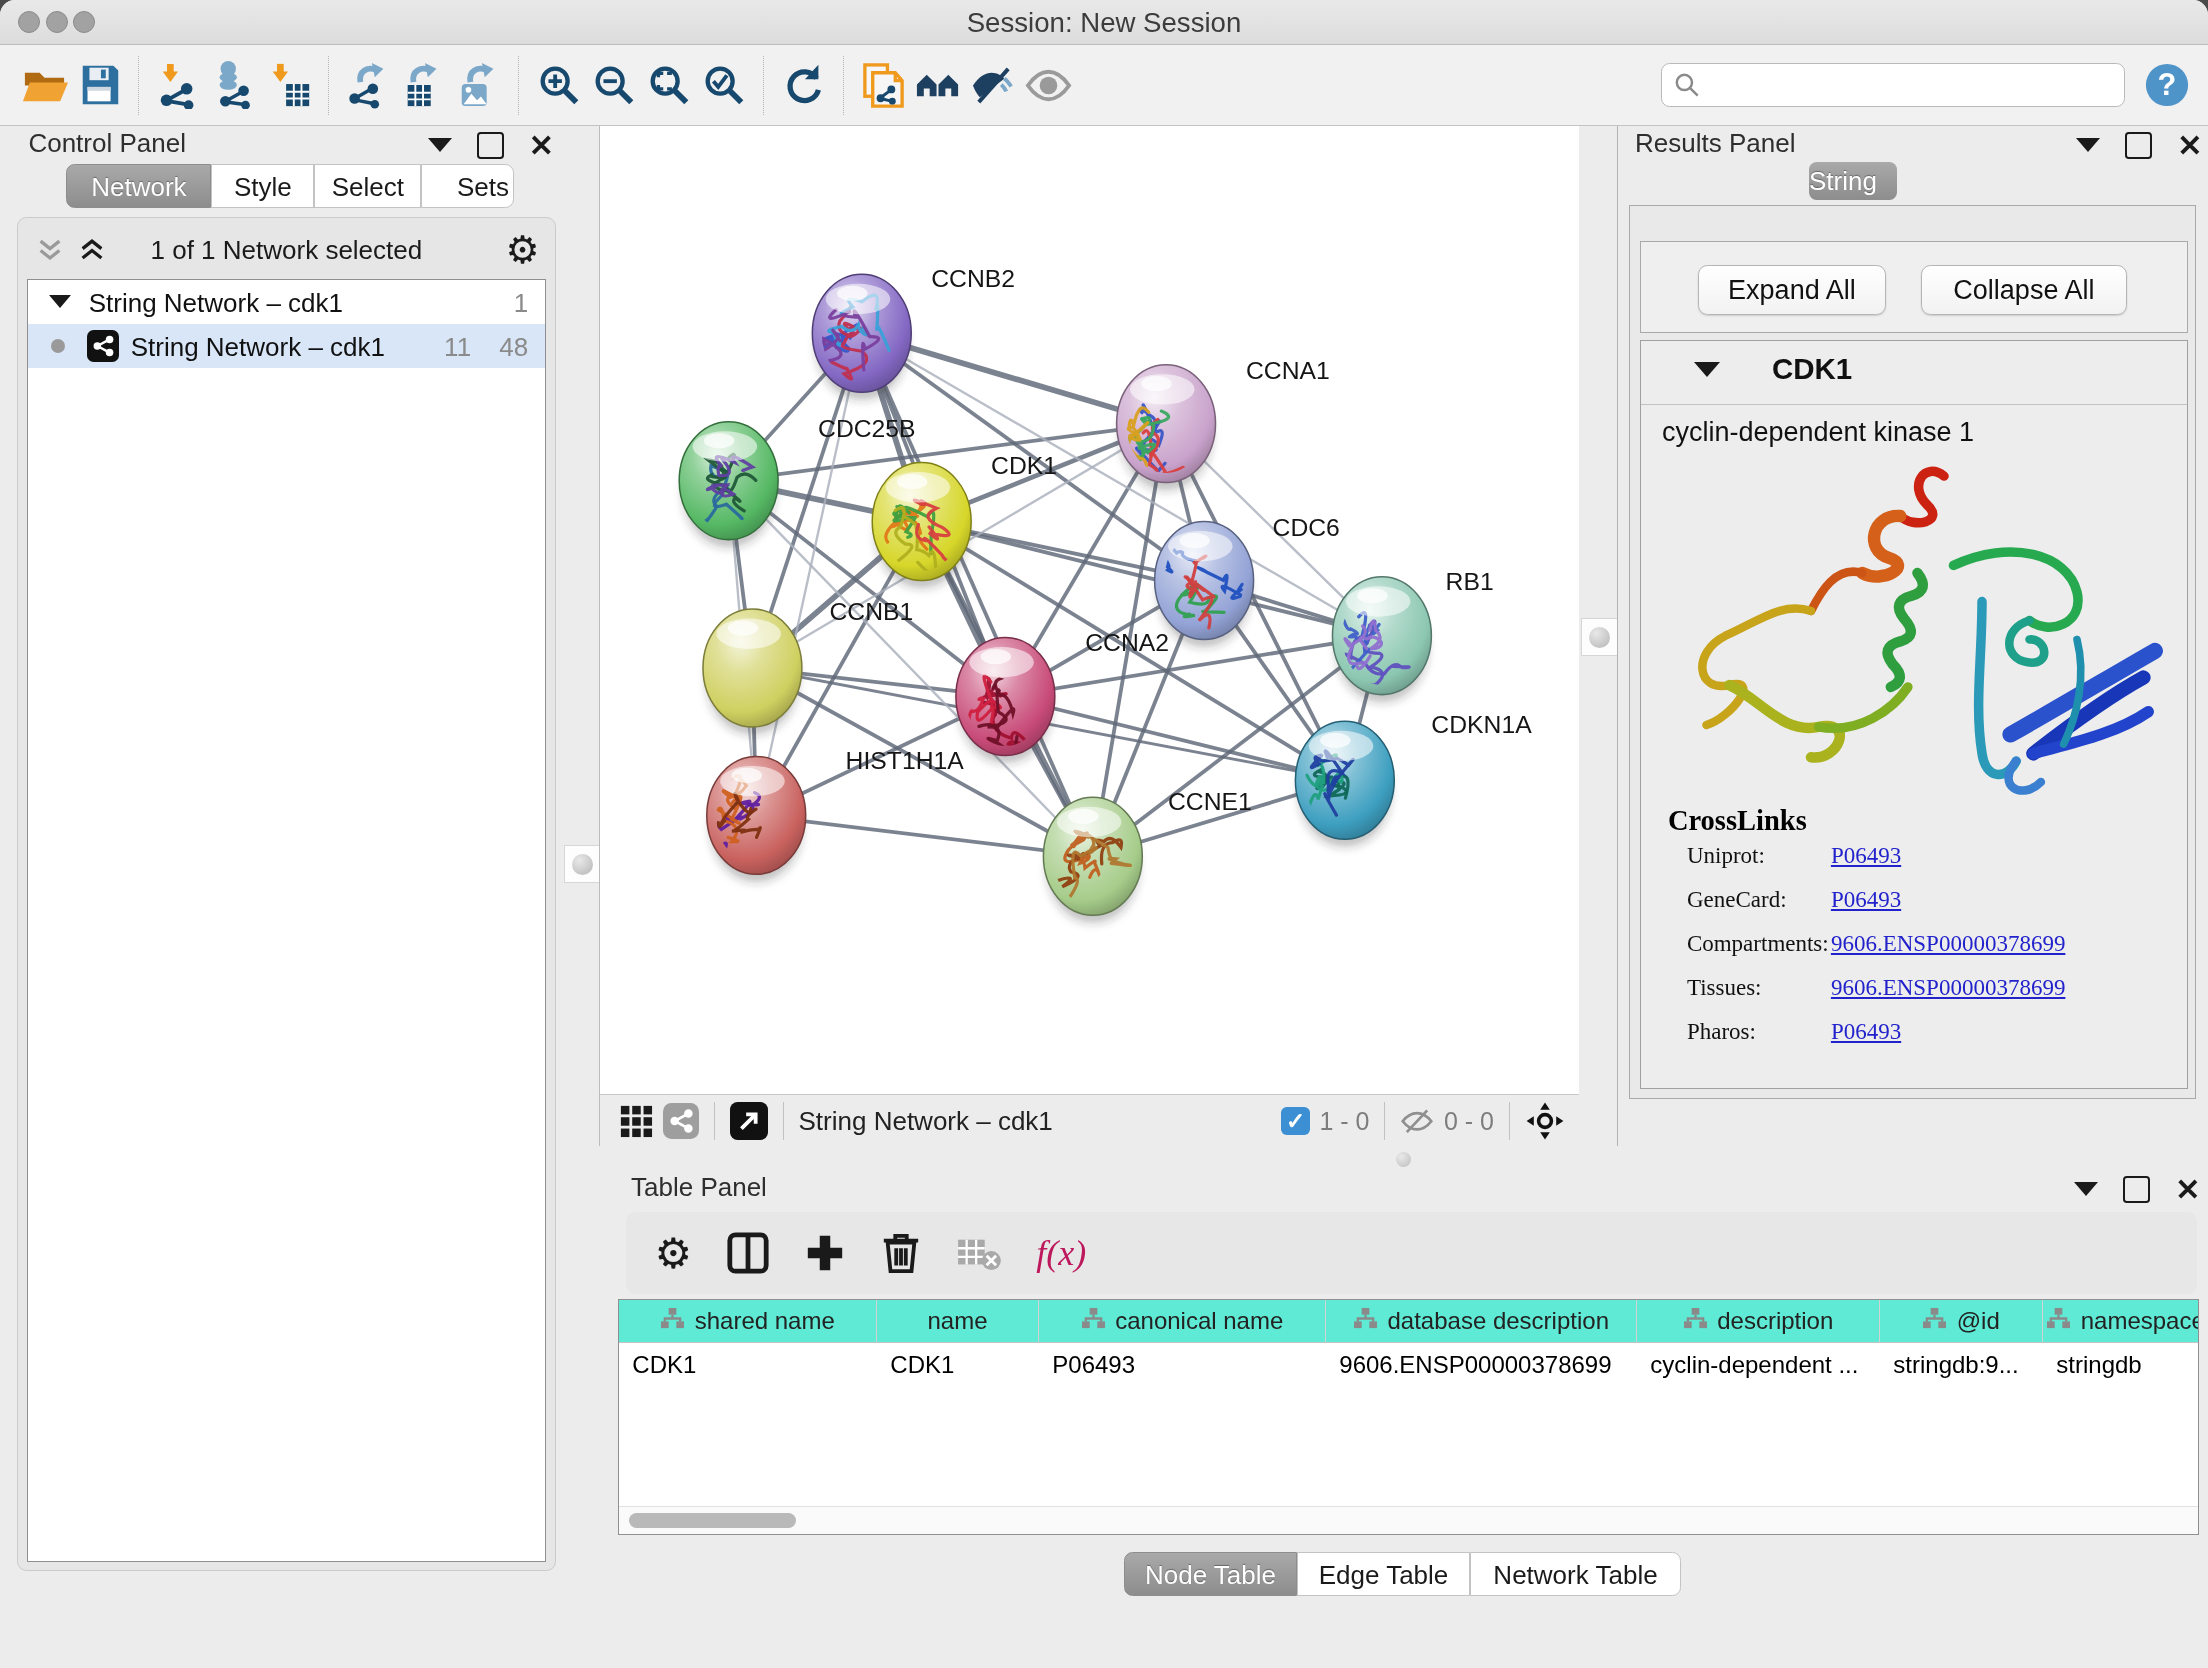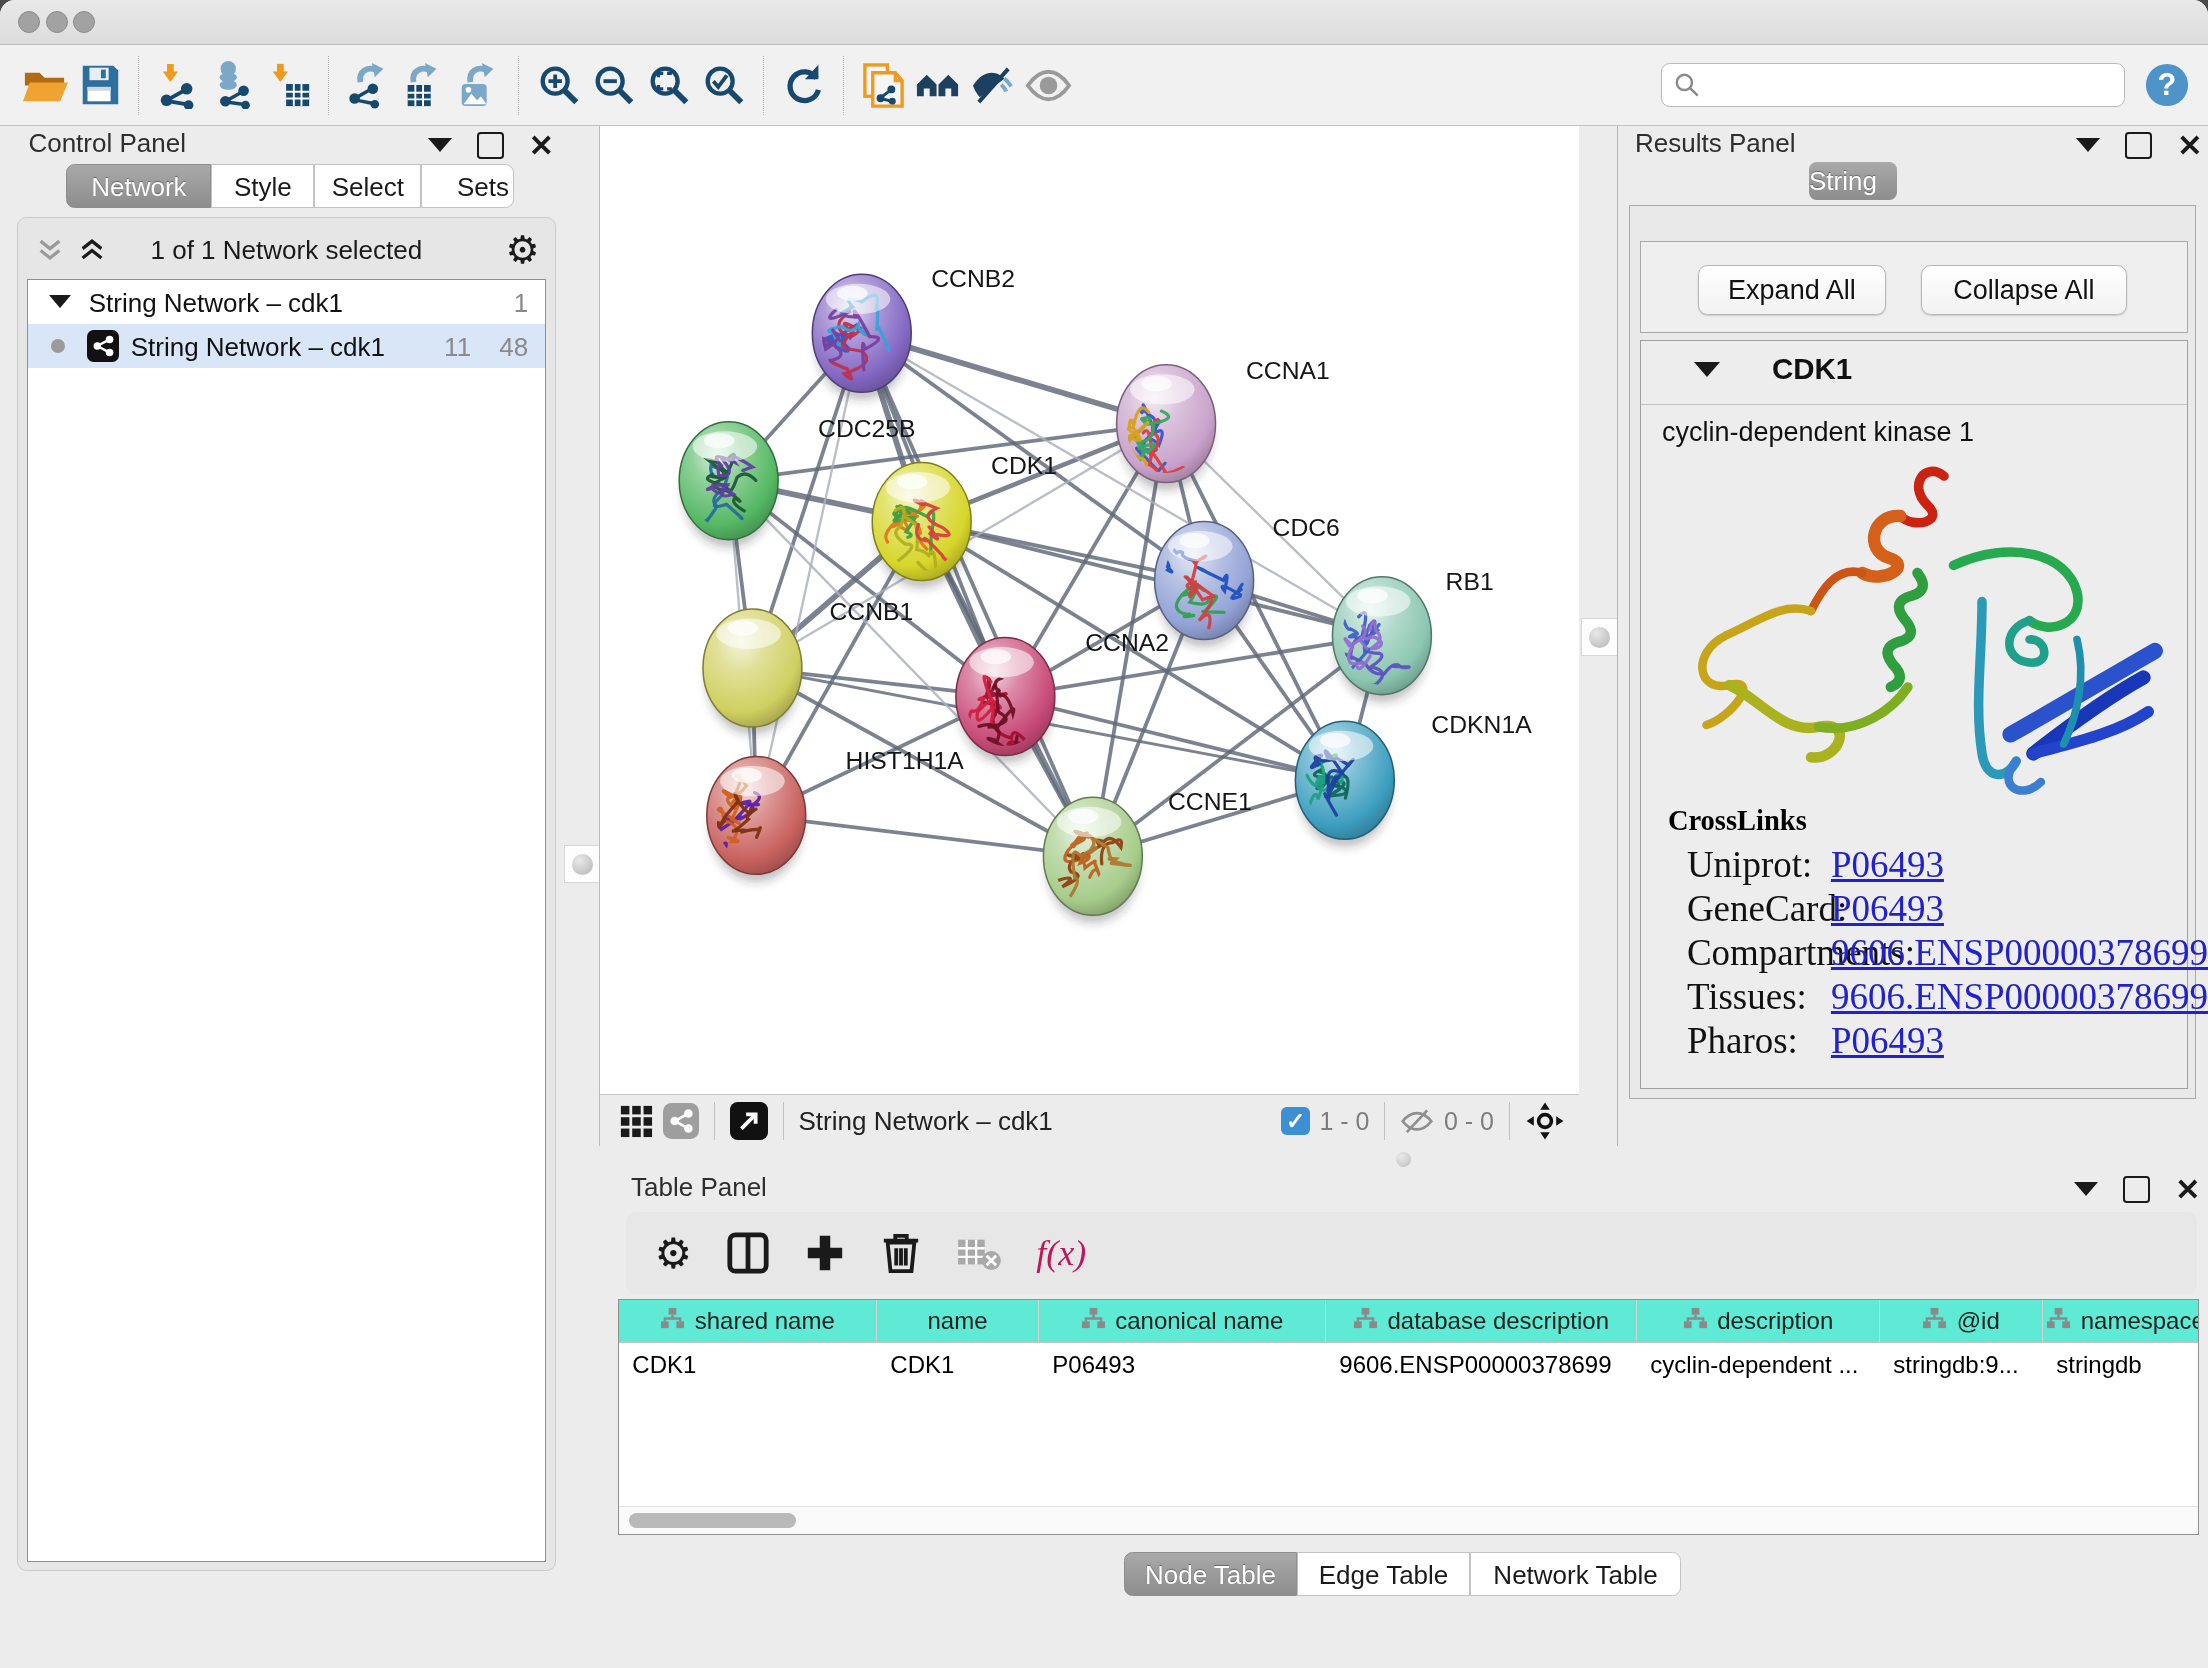--- a/index.html
+++ b/index.html
@@ -75,21 +75,21 @@
   .rbtn{position:absolute;top:23px;height:48px;background:linear-gradient(#ffffff,#f2f2f2);
         border:1px solid #b5b5b5;border-radius:9.5px;font-size:27px;color:#111;text-align:center;
         line-height:48px;box-shadow:0 1px 1.9px rgba(0,0,0,.15);}
   .rsection{position:absolute;left:9.5px;top:134px;width:548px;height:749px;background:#ededed;
             border:1px solid #a0a0a0;box-sizing:border-box;}
   .rsechead{position:absolute;left:0;top:0;right:0;height:63px;border-bottom:1px solid #c2c2c2;}
   .rname{position:absolute;left:131px;top:11.4px;font-size:29.5px;font-weight:bold;color:#111;}
   .rdesc{position:absolute;left:21px;top:76px;font-size:27px;color:#111;}
   .xlinks{position:absolute;left:0;top:464px;width:100%;font-family:"Liberation Serif",serif;}
   .xtitle{margin-left:27px;font-size:28.5px;font-weight:bold;color:#000;}
-  .xrow{position:relative;height:44px;font-size:37px;}
+  .xrow{position:relative;height:44px;font-size:23px;}
   .xlabel{position:absolute;left:46px;top:5.7px;color:#111;}
   .xval{position:absolute;left:190px;top:5.7px;color:#2222cc;text-decoration:underline;cursor:pointer;}
   
   .hsplit{left:599px;top:1146px;width:1609px;height:26px;background:#ececec;}
   .hdot{position:absolute;left:797px;top:5.7px;width:15px;height:15px;border-radius:50%;
         background:radial-gradient(circle at 35% 30%,#e9e9e9,#bdbdbd);}
   
   .table-panel{left:599px;top:1172px;width:1609px;height:436px;background:#ececec;}
   .tptoolbar{position:absolute;left:27px;top:40px;right:11.4px;height:82px;background:#e7e7e7;
              border-radius:9.5px;display:flex;align-items:center;gap:34px;padding-left:28.5px;}
@@ -117,20 +117,21 @@
 </style>
 </head>
 <body>
 
 <div id="app">
 
   <div class="abs titlebar">
     <div class="light" style="left:18px"></div>
     <div class="light" style="left:46px"></div>
     <div class="light" style="left:73px"></div>
+    <div class="wtitle">Session: New Session</div>
   </div>
 
   <div class="abs toolbar">
     <div style="width:17px"></div>
     <div class="tbi">
       <svg width="49" height="49" viewBox="0 0 50 50">
           <path d="M5 12h15l5 5h20v8H5z" fill="#b06a12"></path>
           <path d="M3 41l7-19h39l-8 19z" fill="#f0a233"></path>
         </svg>
       </div>

